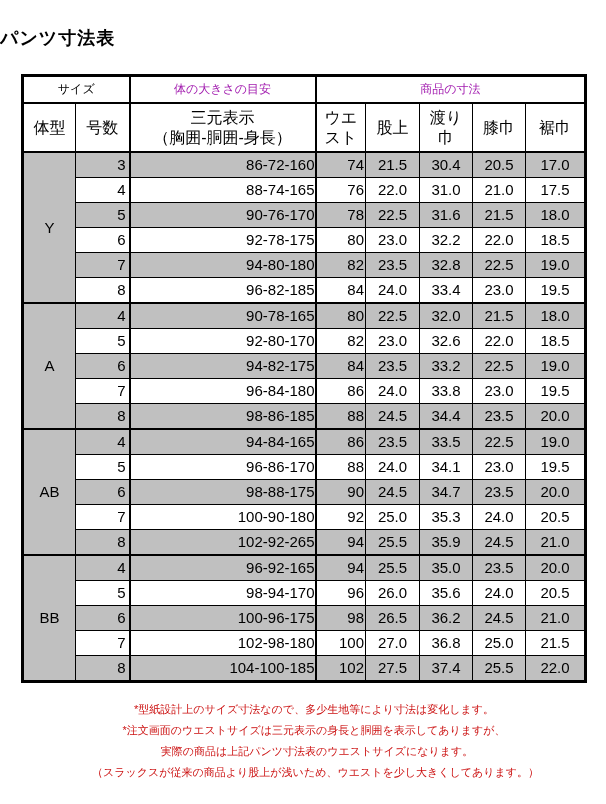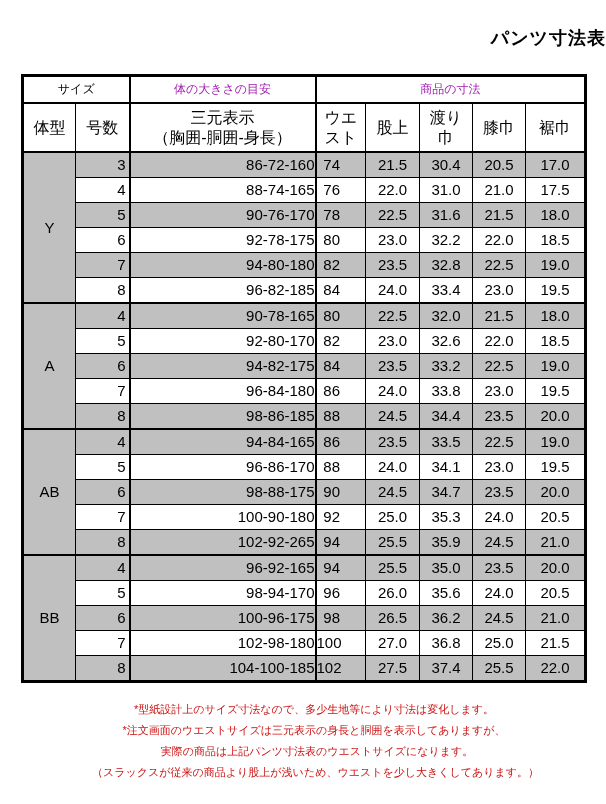--- a/index.html
+++ b/index.html
@@ -4,21 +4,21 @@
 <style>
   html,body{margin:0;padding:0;background:#ffffff;}
   body{
     width:606px;height:804px;
     font-family:"Liberation Sans","DejaVu Sans",sans-serif;
     color:#000;
     -webkit-font-smoothing:antialiased;
   }
   .page-title{
     margin:26px 0 0 0;
-    text-align:right;
+    text-align:left;
     font-size:18px;
     font-weight:bold;
     letter-spacing:1px;
   }
   table.size-table{
     margin:24px 0 0 21px;
     border-collapse:collapse;
     table-layout:fixed;
     width:563px;
     border:3px solid #000;
@@ -37,21 +37,21 @@
   .size-table thead tr.sub-row th{height:47px;font-size:16px;border-bottom:2px solid #000;white-space:pre-line;line-height:1.25;}
   .red{color:#a21caf;}
   .bR2{border-right-width:2px !important;}
   
   .size-table tbody td{height:24px;line-height:24px;}
   .size-table tbody tr.shade td{background:#c0c0c0;}
   .size-table tbody tr.group-first td{border-top:2px solid #000;}
   .size-table td.body-type{background:#c0c0c0;font-size:15px;}
   .size-table td.num{text-align:right;padding-right:3px;}
   .size-table td.spec{text-align:right;}
-  .size-table td.waist{text-align:right;padding-right:25px;}
+  .size-table td.waist{text-align:right;padding-right:1px;}
   .size-table td.dec{text-align:center;}
   
   .notes{
     margin:16px 0 0 22px;
     color:#cc1111;
     font-size:11px;
     line-height:21px;
     white-space:pre;
     text-align:center;
   }

